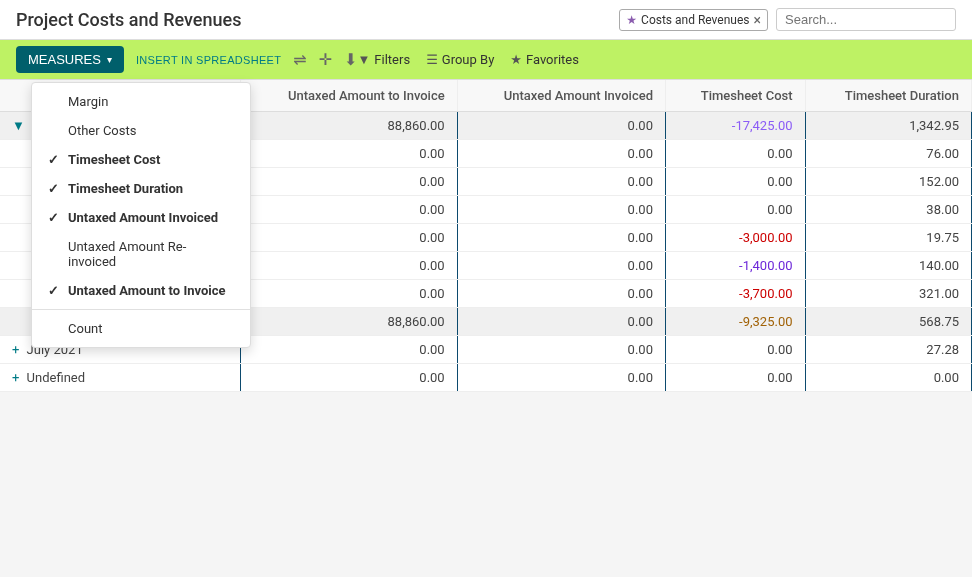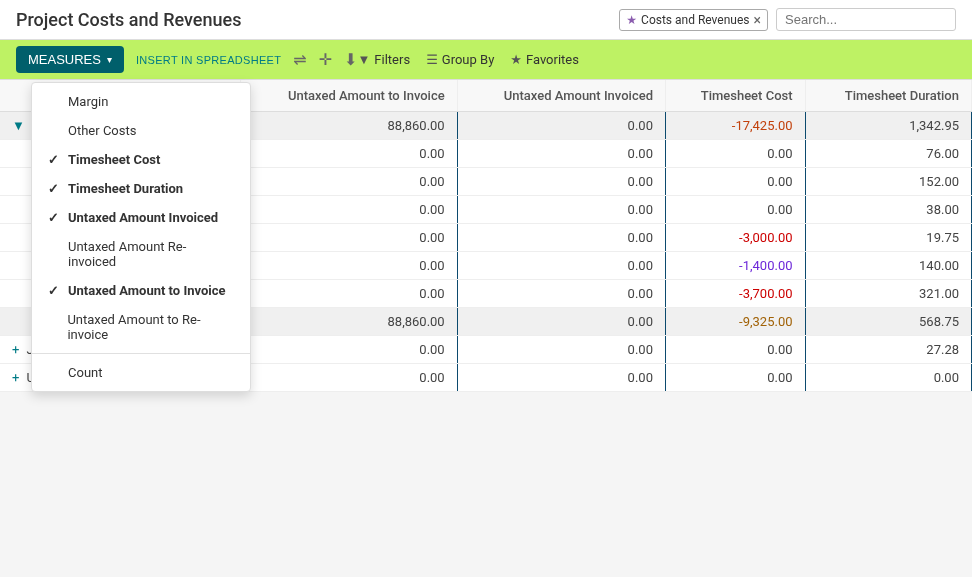--- a/index.html
+++ b/index.html
@@ -248,24 +248,20 @@
             <span class="check">✓</span>
             <span>Untaxed Amount Invoiced</span>
           </div>
           <div class="dropdown-menu-item">
             <span class="check"></span>
             <span>Untaxed Amount Re-invoiced</span>
           </div>
           <div class="dropdown-menu-item bold">
             <span class="check">✓</span>
             <span>Untaxed Amount to Invoice</span>
-          </div>
-          <div class="dropdown-menu-item">
-            <span class="check"></span>
-            <span>Untaxed Amount to Re-invoice</span>
           </div>
           <div class="dropdown-divider"></div>
           <div class="dropdown-menu-item">
             <span class="check"></span>
             <span>Count</span>
           </div>
         </div>
     </div>
     <button class="btn-insert">INSERT IN SPREADSHEET</button>
     <div class="toolbar-icons">
@@ -299,21 +295,21 @@
         <th>Untaxed Amount Invoiced</th>
         <th>Timesheet Cost</th>
         <th>Timesheet Duration</th>
       </tr>
     </thead>
     <tbody id="table-body">
     <tr style="background: rgb(240, 240, 240);">
           <td><span class="expand-icon">▼</span></td>
           <td>88,860.00</td>
           <td>0.00</td>
-          <td style="color: #c2410c;">-17,425.00</td>
+          <td style="color: #8b5cf6;">-17,425.00</td>
           <td>1,342.95</td>
         </tr>
         <tr>
           <td style="padding-left: 28px;"></td>
           <td>0.00</td>
           <td>0.00</td>
           <td>0.00</td>
           <td>76.00</td>
         </tr>
         <tr>

